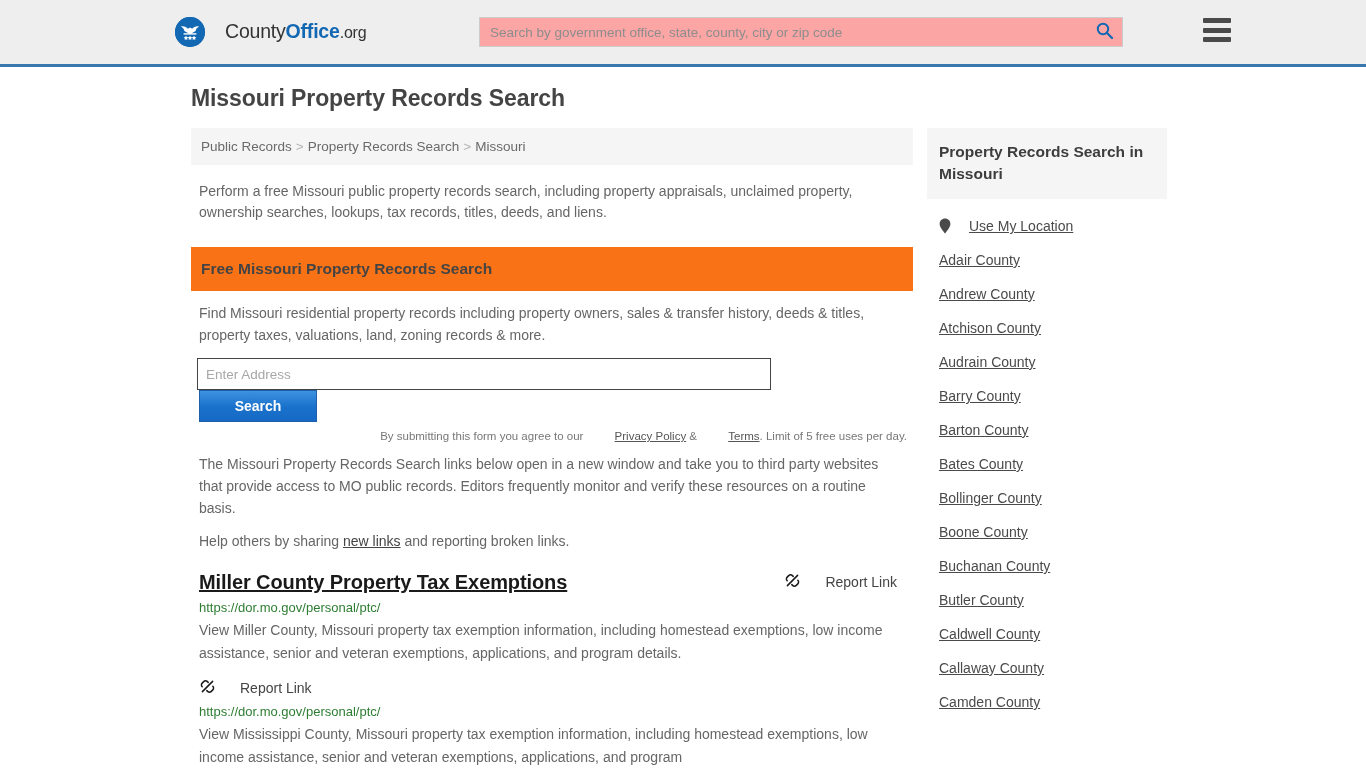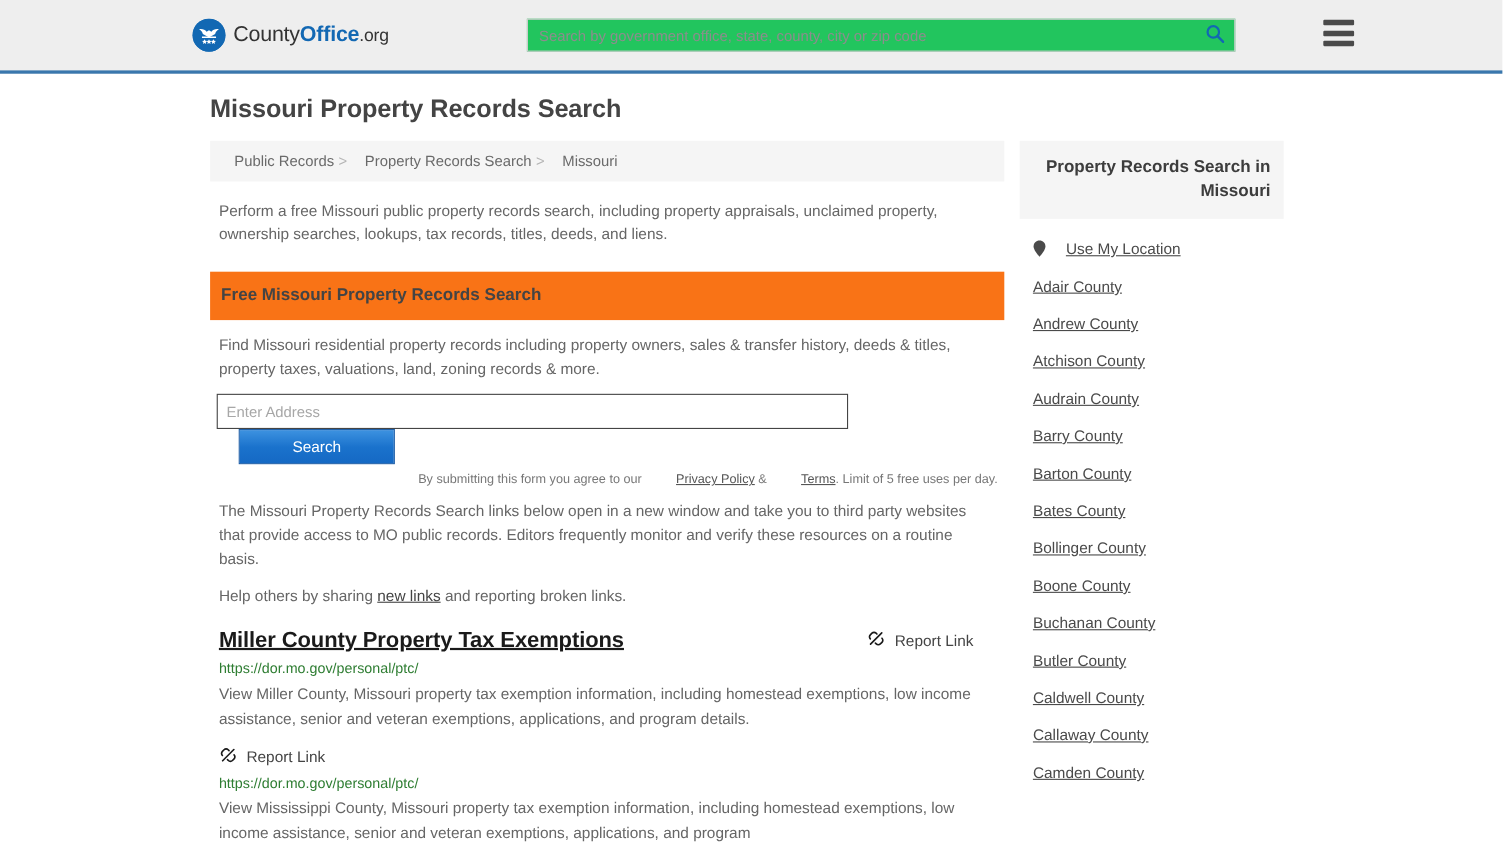--- a/index.html
+++ b/index.html
@@ -29,21 +29,21 @@
     height: 64px;
     display: flex;
     align-items: center;
     position: relative;
   }
 
   
   .logo {
     display: flex;
     align-items: center;
-    gap: 7px;
+    gap: 20px;
     margin-left: -8px;
     text-decoration: none;
   }
   .logo-mark {
     width: 30px;
     height: 30px;
     border-radius: 50%;
     background: #1268b3;
     position: relative;
     flex: 0 0 30px;
@@ -59,21 +59,21 @@
   .logo-text .t2 { color: #1268b3; font-weight: bold; }
   .logo-text .t3 { color: #333333; font-size: 16px; }
 
   
   .header-search {
     position: absolute;
     left: 296px;
     top: 17px;
     width: 644px;
     height: 30px;
-    background: #22c55e;
+    background: #fca5a5;
     border: 1px solid #cccccc;
     display: flex;
     align-items: center;
   }
   .header-search input {
     flex: 1;
     height: 100%;
     border: 0;
     outline: none;
     background: transparent;
@@ -123,33 +123,32 @@
   h1.page-title {
     font-size: 23px;
     font-weight: bold;
     color: #444444;
     margin: 0 0 16px 8px;
     letter-spacing: -0.1px;
   }
 
   .columns { display: flex; align-items: flex-start; }
   .col-main { width: 722px; margin-left: 8px; }
-  .col-side { width: 240px; margin-left: 14px; text-align: right; }
+  .col-side { width: 240px; margin-left: 14px; }
 
   
   .breadcrumb {
     background: #f5f5f5;
     padding: 11px 10px;
     font-size: 13.5px;
     color: #6a6a6a;
   }
   .breadcrumb a {
     color: #6a6a6a;
     text-decoration: none;
-    margin-left: 12px;
   }
   .breadcrumb .sep { color: #b4b4b4; padding: 0 4px; }
 
   .intro {
     font-size: 14px;
     line-height: 1.53;
     color: #666666;
     padding: 16px 8px 0 8px;
   }
 
@@ -188,29 +187,29 @@
     border: 1px solid #444444;
     background: #fff;
     font-family: "Liberation Sans", sans-serif;
     font-size: 13.5px;
     color: #444;
     padding: 0 8px;
     outline: none;
   }
   .addr-input::placeholder { color: #a7a7a7; }
   .addr-submit {
-    width: 142px;
+    width: 118px;
     height: 32px;
-    margin-left: 20px;
+    margin-left: 2px;
     border: 1px solid #1e5fa8;
     background: linear-gradient(to bottom, #3d92e0 0%, #1a72cc 52%, #1569c4 100%);
     color: #ffffff;
     font-family: "Liberation Sans", sans-serif;
     font-size: 14px;
-    font-weight: normal;
+    font-weight: bold;
     cursor: pointer;
   }
   .fine-print {
     text-align: right;
     font-size: 11.5px;
     color: #777777;
     margin: 8px 6px 0 0;
     width: 716px;
   }
   .fine-print a {
@@ -230,26 +229,26 @@
   .link-title {
     font-size: 20px;
     font-weight: bold;
     color: #1a1a1a;
     text-decoration: underline;
     letter-spacing: -0.1px;
   }
   .report-link {
     display: flex;
     align-items: center;
-    gap: 8px;
+    gap: 24px;
     font-size: 14px;
     color: #444444;
     white-space: nowrap;
     cursor: pointer;
-    margin-right: 20px;
+    margin-right: 8px;
   }
   .link-url {
     font-size: 13px;
     color: #2e7d32;
     margin-top: 6px;
   }
   .link-desc {
     font-size: 14px;
     line-height: 1.62;
     color: #666666;

